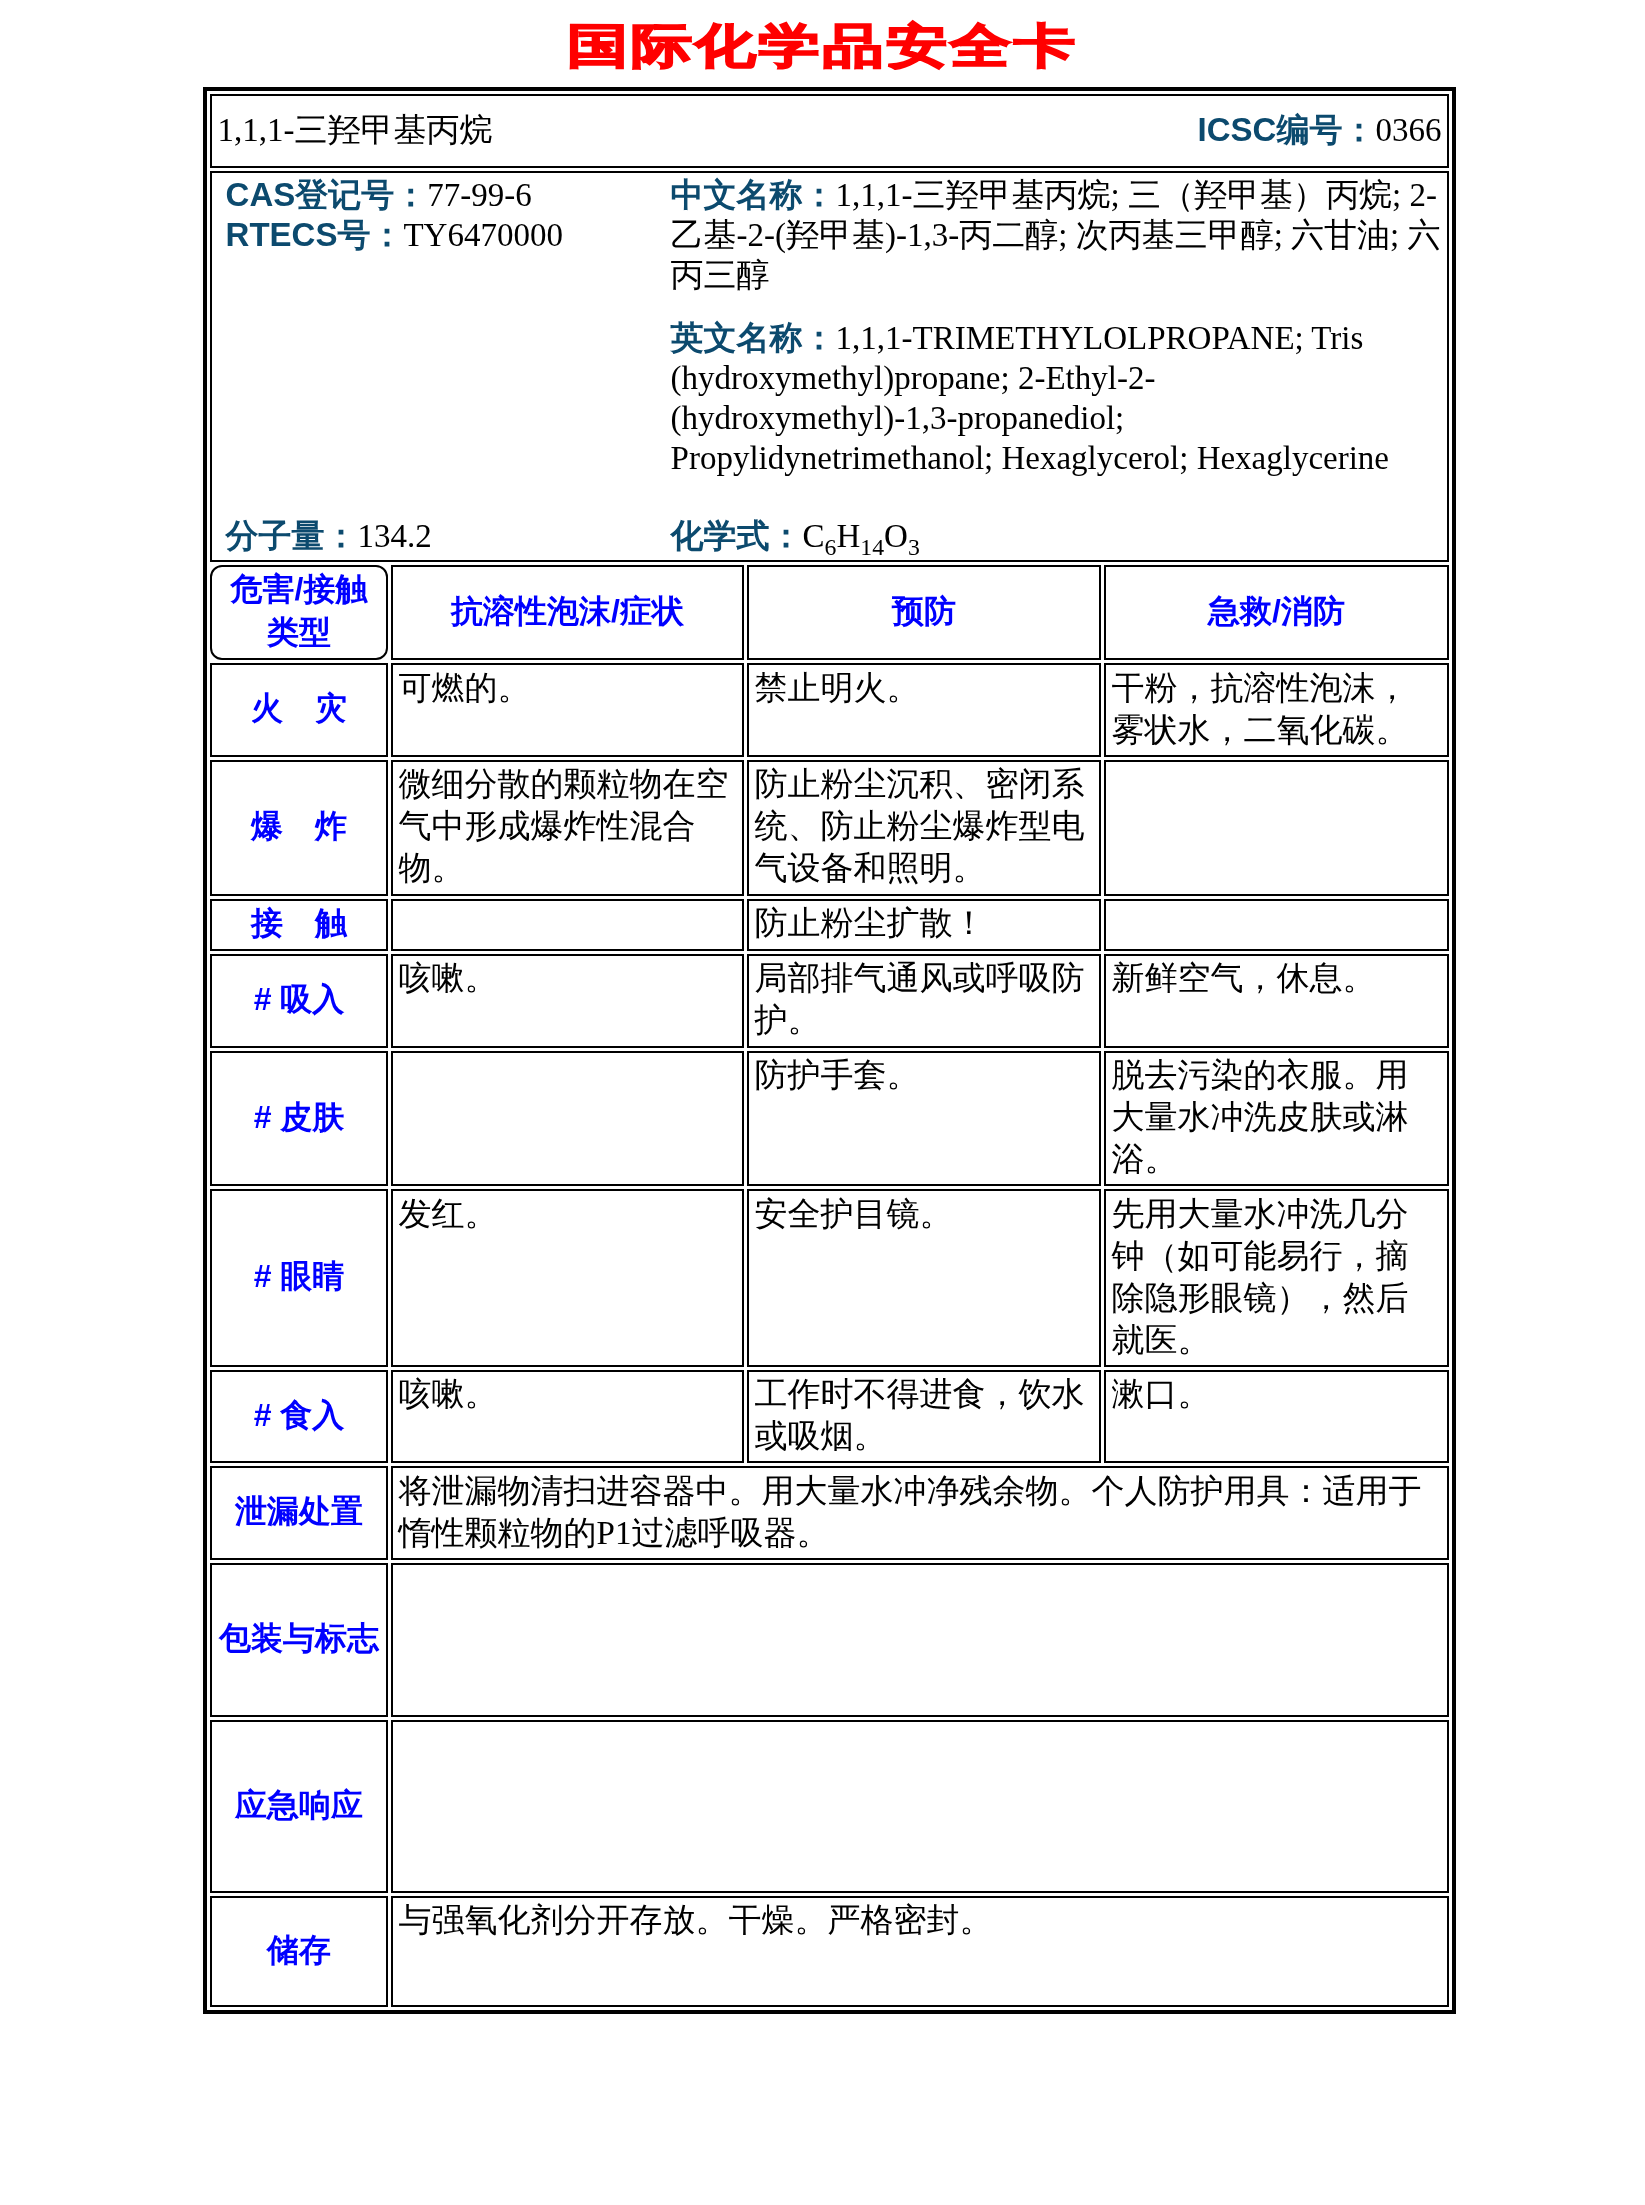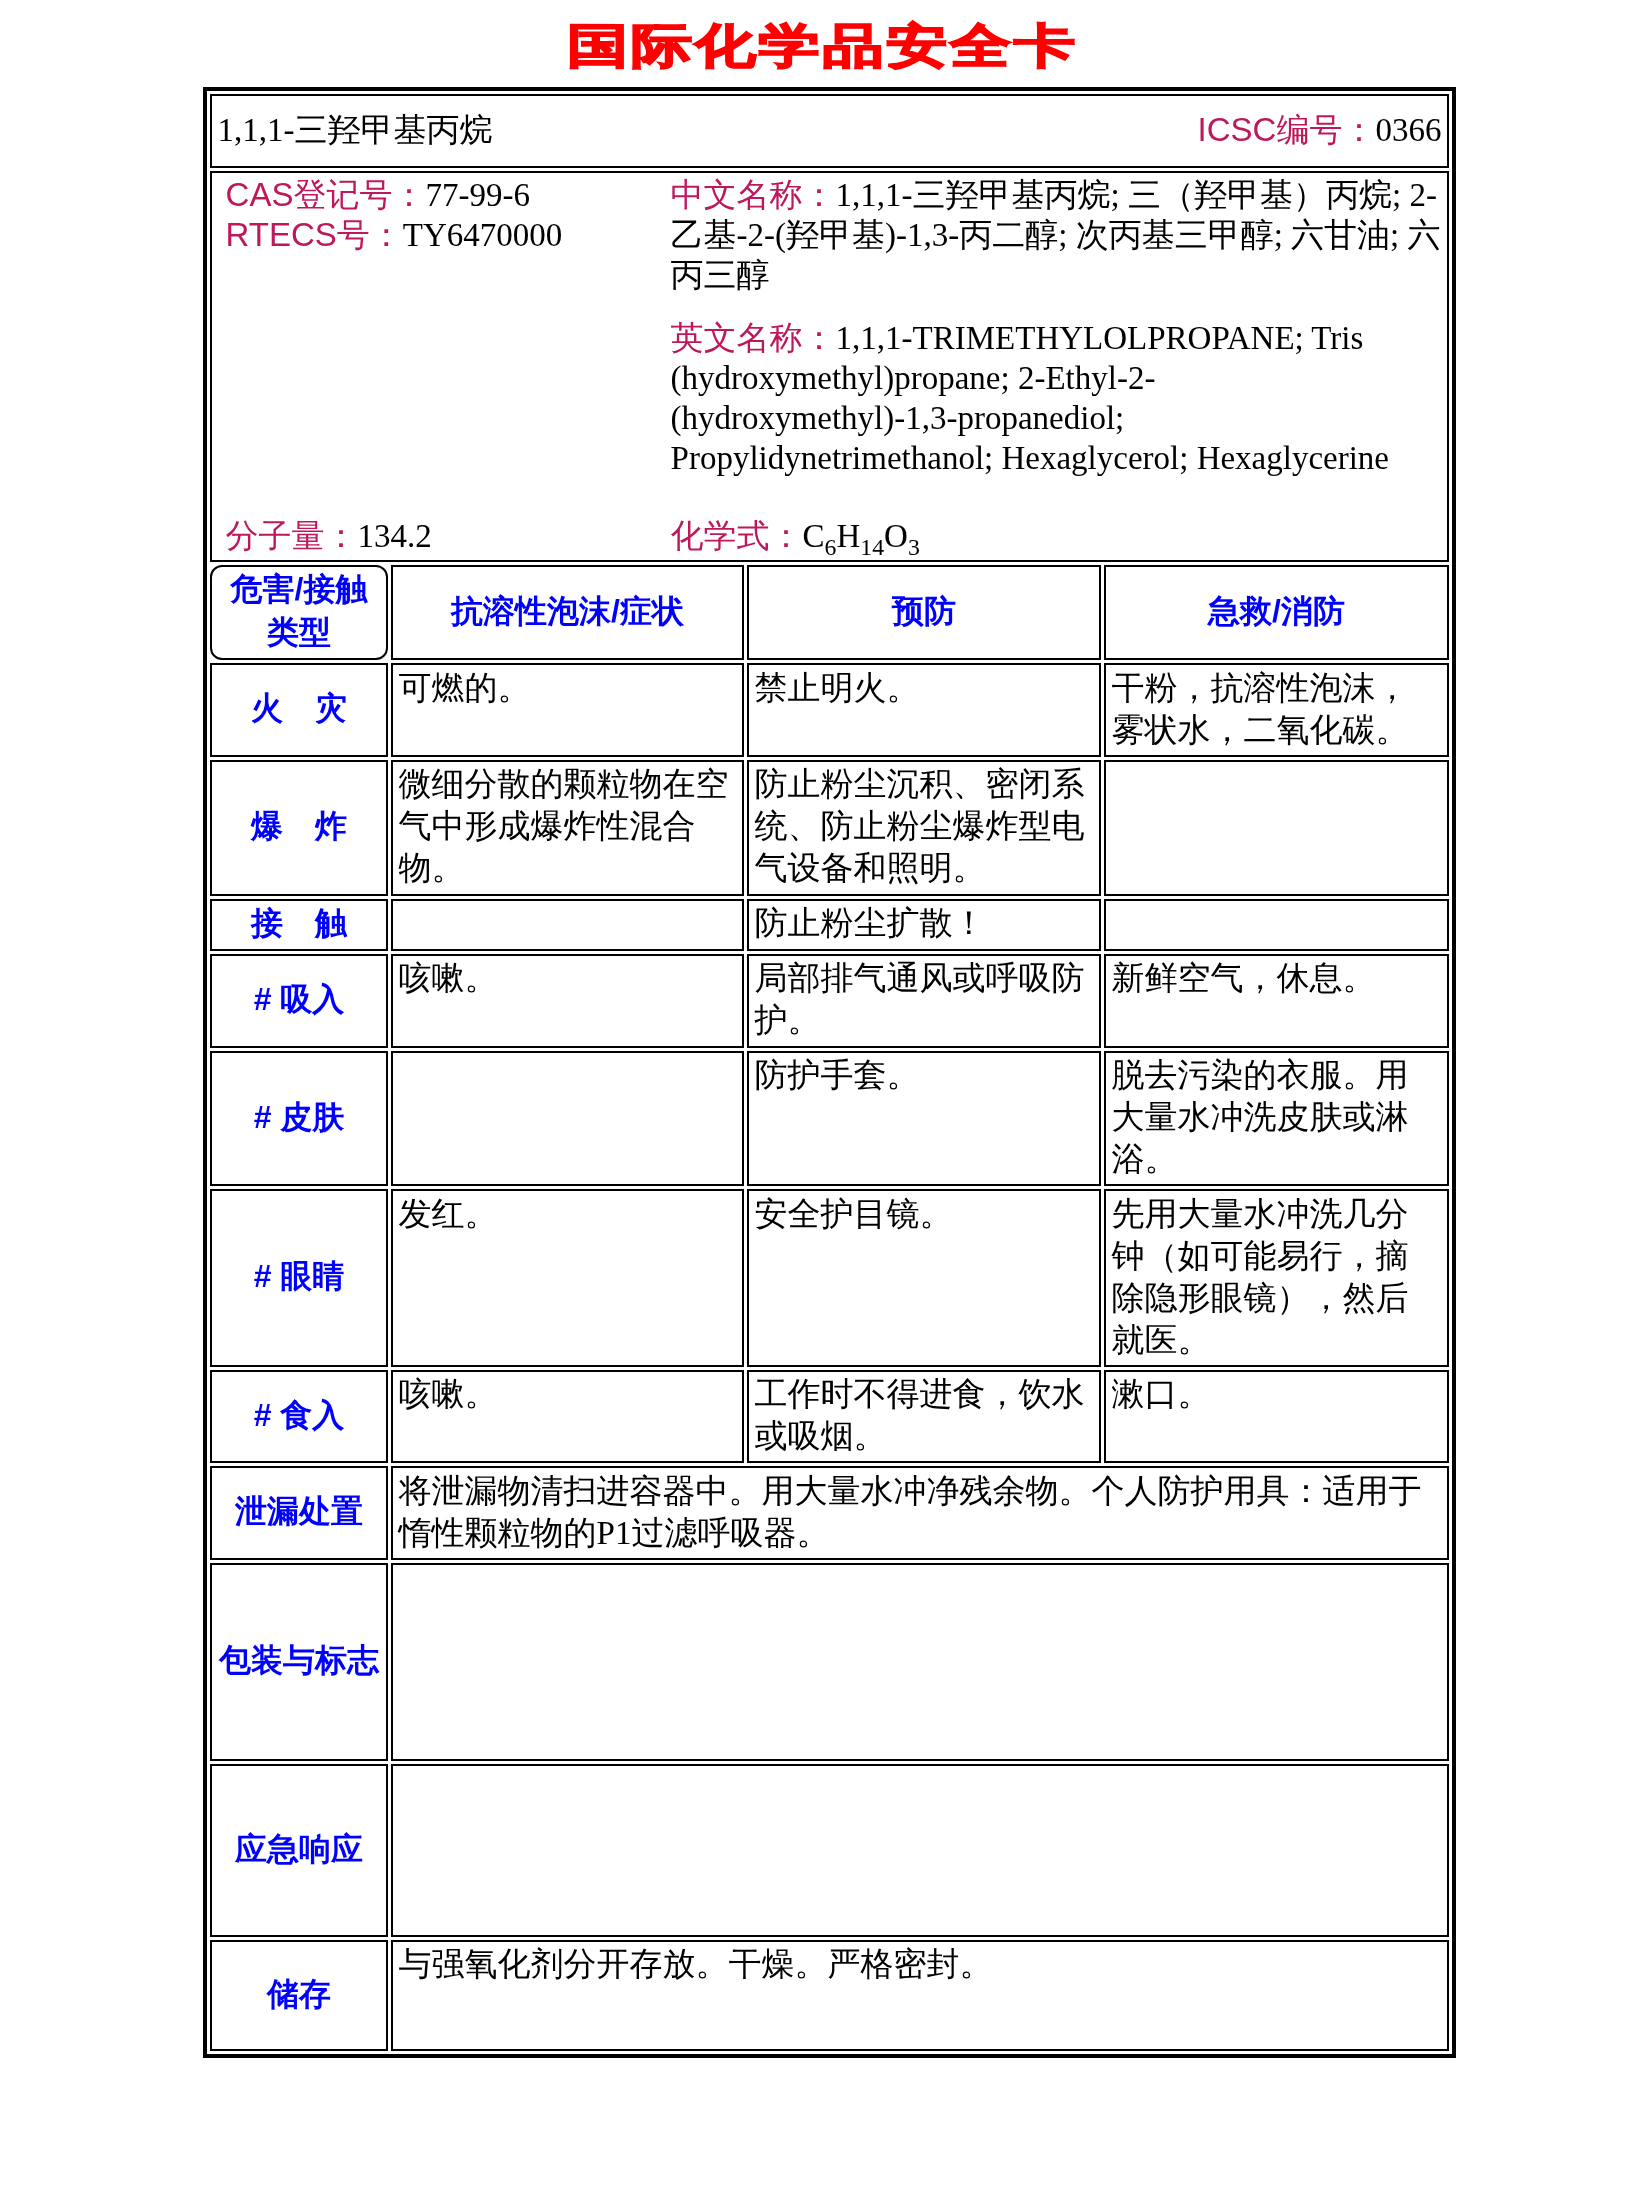--- a/index.html
+++ b/index.html
@@ -29,21 +29,21 @@
   }
   td.cat,td.hdr{
     font-family:"Liberation Sans","DejaVu Sans",sans-serif;
     font-weight:bold;color:#0000ff;
     text-align:center;vertical-align:middle;
     font-size:32px;line-height:43px;
   }
   td.hdr-first{white-space:pre-line;border-radius:12px;}
   .lbl{
     font-family:"Liberation Sans","DejaVu Sans",sans-serif;
-    font-weight:normal;color:#be185d;
+    font-weight:bold;color:#0c4a6e;
   }
   .row-top{display:flex;align-items:center;height:100%;}
   .row-top .name{flex:1;}
   .info-flex{display:flex;height:381px;line-height:40px;}
   .info-left{width:445px;display:flex;flex-direction:column;margin-left:8px;}
   .info-right{flex:1;display:flex;flex-direction:column;}
   .push{margin-top:auto;}
   .cn-block{margin:0 0 23.6px 0;}
   .en-block{margin:0;}
   sub{font-size:72%;line-height:0;}
@@ -146,21 +146,21 @@
     <td>咳嗽。</td>
     <td>工作时不得进食，饮水或吸烟。</td>
     <td>漱口。</td>
   </tr>
 
   <tr style="height:84px">
     <td class="cat">泄漏处置</td>
     <td colspan="3">将泄漏物清扫进容器中。用大量水冲净残余物。个人防护用具：适用于惰性颗粒物的P1过滤呼吸器。</td>
   </tr>
 
-  <tr style="height:198px">
+  <tr style="height:154px">
     <td class="cat">包装与标志</td>
     <td colspan="3"></td>
   </tr>
 
   <tr style="height:173px">
     <td class="cat">应急响应</td>
     <td colspan="3"></td>
   </tr>
 
   <tr style="height:111px">

